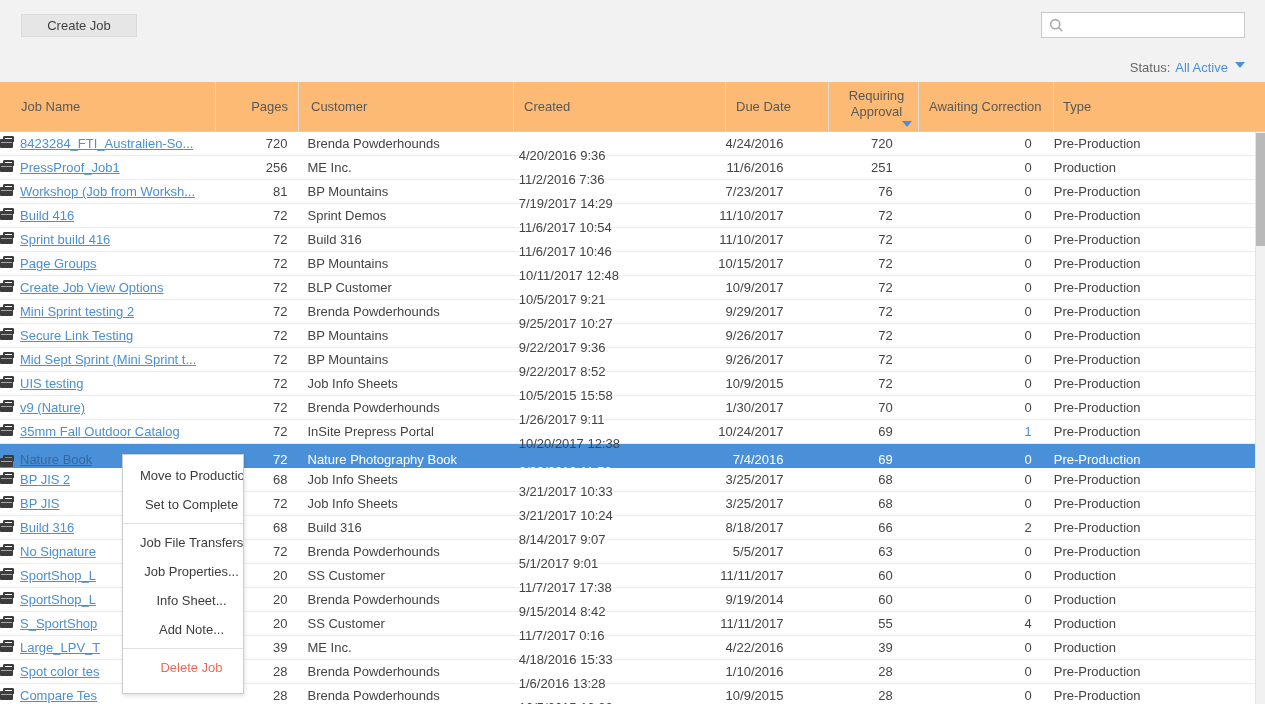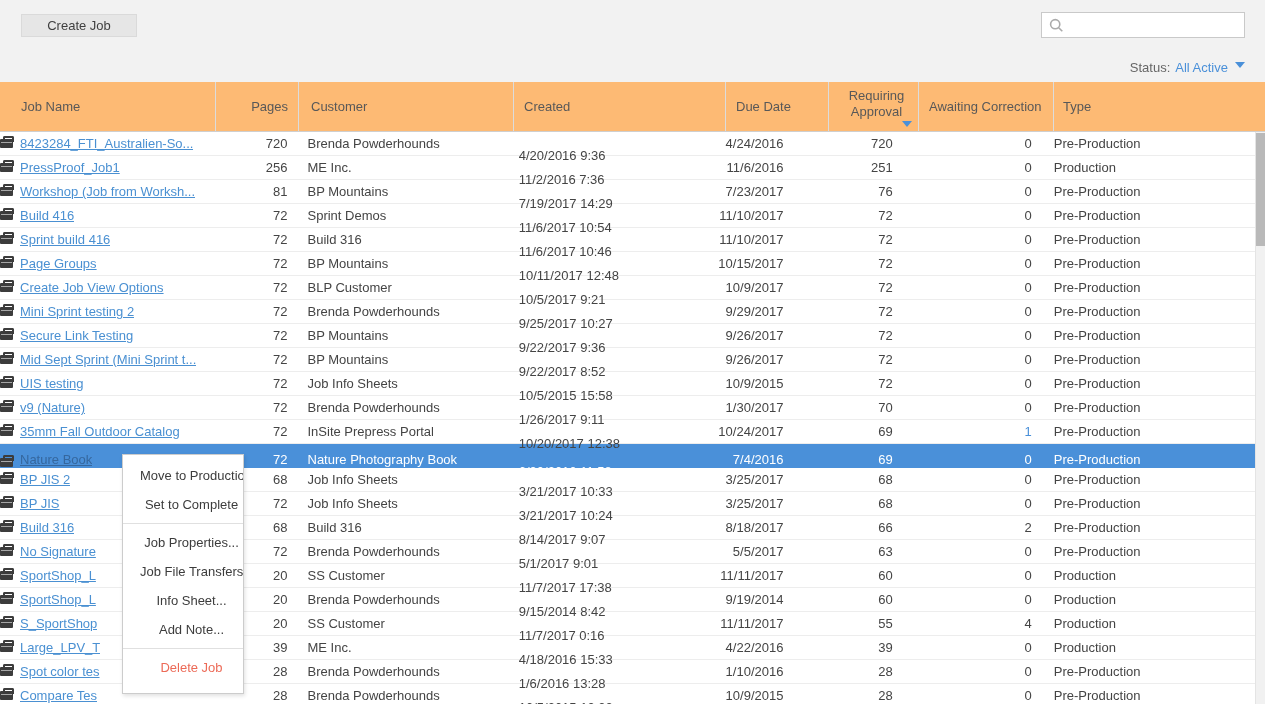--- a/index.html
+++ b/index.html
@@ -431,21 +431,21 @@
     </div>
 
   <div class="scrollbar">
     <div class="scroll-thumb"></div>
   </div>
 
   <div class="context-menu" id="ctxmenu">
       <div class="menu-item">Move to Production</div>
       <div class="menu-item">Set to Complete</div>
       <div class="menu-sep"></div>
+      <div class="menu-item">Job File Transfers...</div>
       <div class="menu-item">Job Properties...</div>
-      <div class="menu-item">Job File Transfers...</div>
       <div class="menu-item">Info Sheet...</div>
       <div class="menu-item">Add Note...</div>
       <div class="menu-sep"></div>
       <div class="menu-item danger">Delete Job</div>
     </div>
 
 </div>
 
 </body></html>

